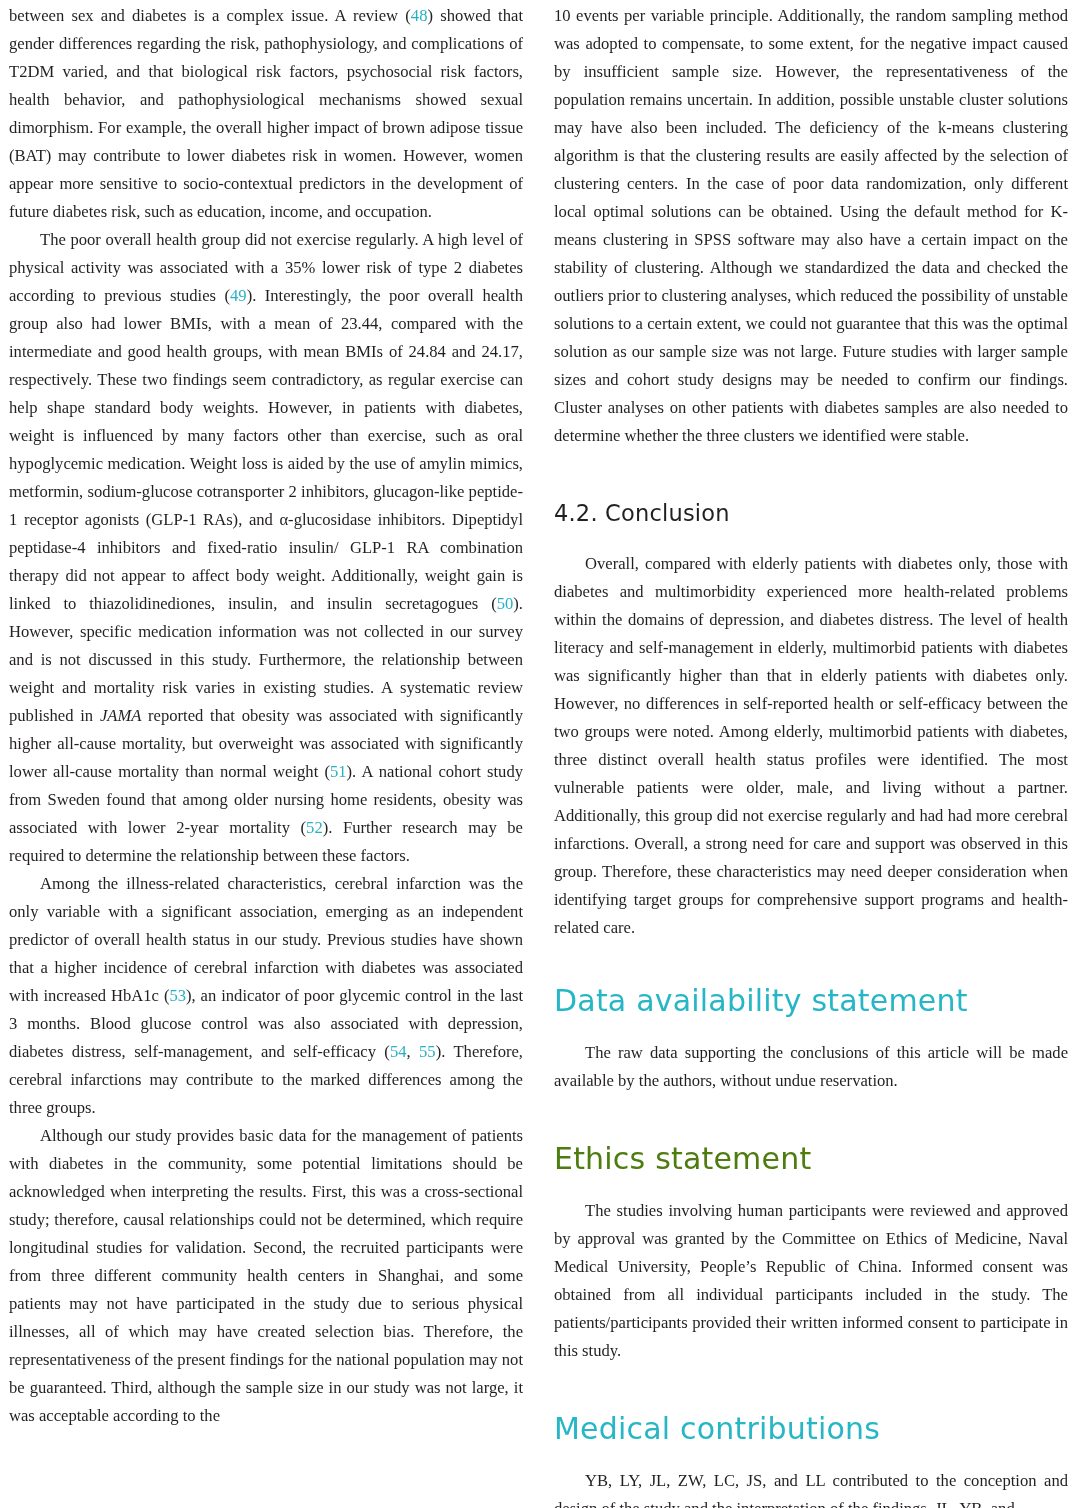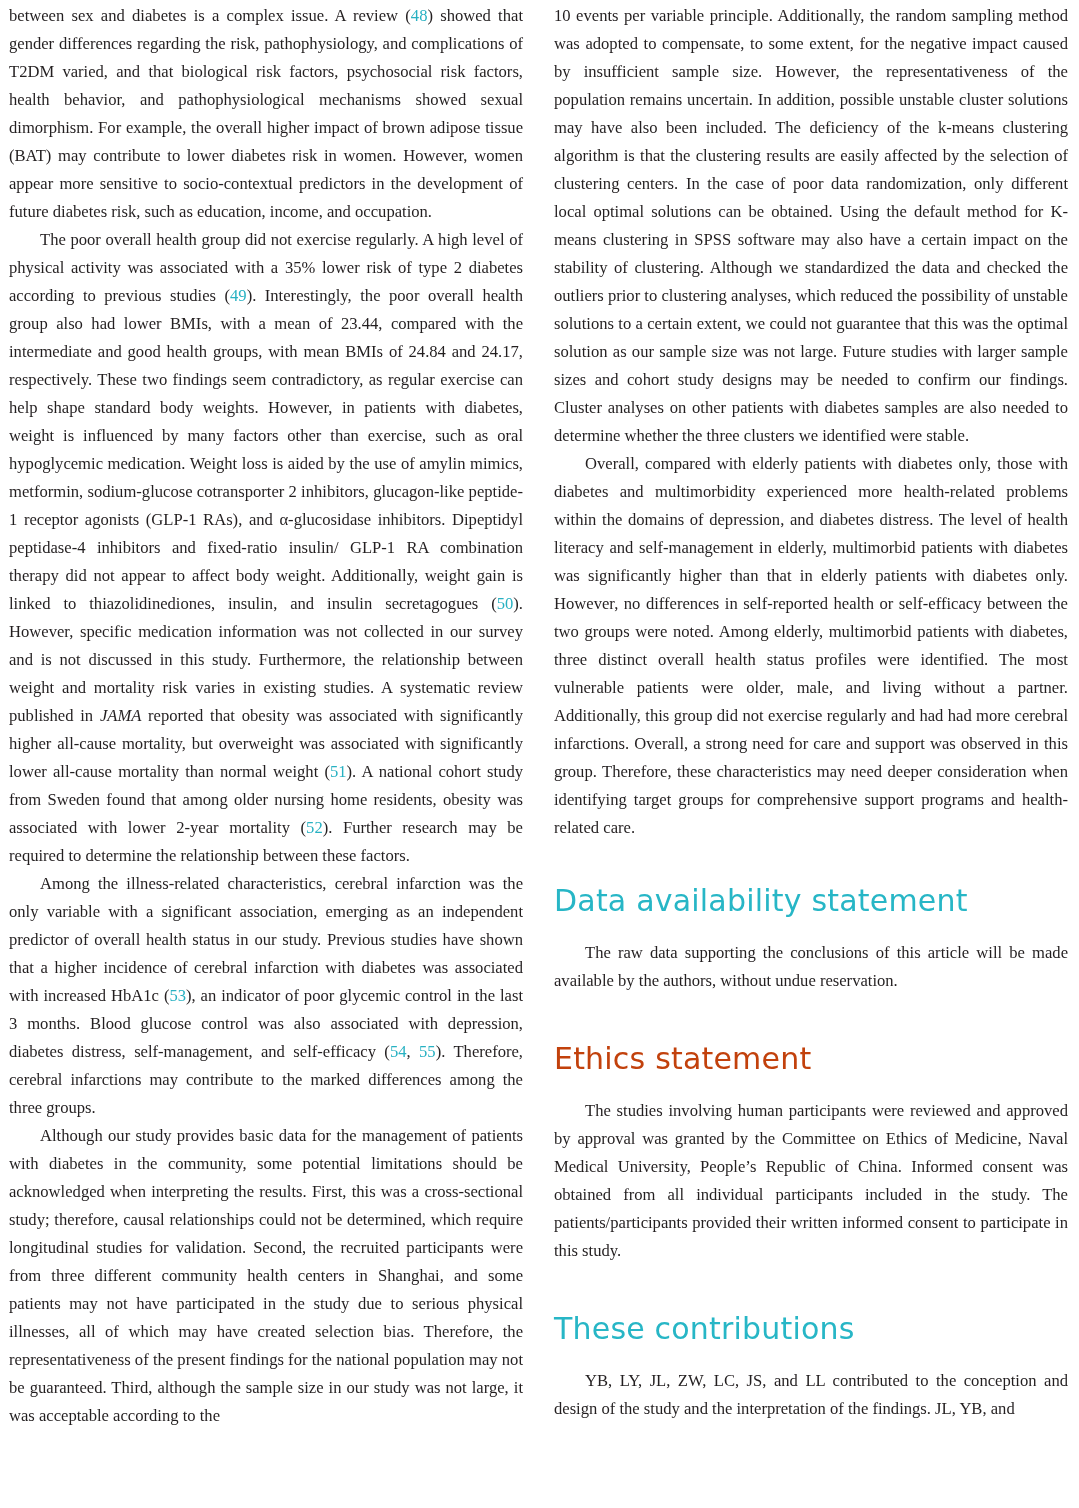--- a/index.html
+++ b/index.html
@@ -48,27 +48,28 @@
 
   <p class="p indent"><span>Among the illness-related characteristics, cerebral infarction was the only variable with a significant association, emerging as an independent predictor of overall health status in our study. Previous studies have shown that a higher incidence of cerebral infarction with diabetes was associated with increased HbA1c (</span><a class="ref" style="color: rgb(39, 177, 194);">53</a><span>), an indicator of poor glycemic control in the last 3 months. Blood glucose control was also associated with depression, diabetes distress, self-management, and self-efficacy (</span><a class="ref" style="color: rgb(39, 177, 194);">54</a><span>, </span><a class="ref" style="color: rgb(39, 177, 194);">55</a><span>). Therefore, cerebral infarctions may contribute to the marked differences among the three groups.</span></p>
 
 
   <p class="p indent">Although our study provides basic data for the management of patients with diabetes in the community, some potential limitations should be acknowledged when interpreting the results. First, this was a cross-sectional study; therefore, causal relationships could not be determined, which require longitudinal studies for validation. Second, the recruited participants were from three different community health centers in Shanghai, and some patients may not have participated in the study due to serious physical illnesses, all of which may have created selection bias. Therefore, the representativeness of the present findings for the national population may not be guaranteed. Third, although the sample size in our study was not large, it was acceptable according to the</p>
 </div>
 
 <div class="col col-right">
   <p class="p">10 events per variable principle. Additionally, the random sampling method was adopted to compensate, to some extent, for the negative impact caused by insufficient sample size. However, the representativeness of the population remains uncertain. In addition, possible unstable cluster solutions may have also been included. The deficiency of the k-means clustering algorithm is that the clustering results are easily affected by the selection of clustering centers. In the case of poor data randomization, only different local optimal solutions can be obtained. Using the default method for K-means clustering in SPSS software may also have a certain impact on the stability of clustering. Although we standardized the data and checked the outliers prior to clustering analyses, which reduced the possibility of unstable solutions to a certain extent, we could not guarantee that this was the optimal solution as our sample size was not large. Future studies with larger sample sizes and cohort study designs may be needed to confirm our findings. Cluster analyses on other patients with diabetes samples are also needed to determine whether the three clusters we identified were stable.</p>
 
+  <h3 class="subhead" style="margin-top:49px; margin-bottom:23px;">4.2. Conclusion</h3>
 
   <p class="p indent">Overall, compared with elderly patients with diabetes only, those with diabetes and multimorbidity experienced more health-related problems within the domains of depression, and diabetes distress. The level of health literacy and self-management in elderly, multimorbid patients with diabetes was significantly higher than that in elderly patients with diabetes only. However, no differences in self-reported health or self-efficacy between the two groups were noted. Among elderly, multimorbid patients with diabetes, three distinct overall health status profiles were identified. The most vulnerable patients were older, male, and living without a partner. Additionally, this group did not exercise regularly and had had more cerebral infarctions. Overall, a strong need for care and support was observed in this group. Therefore, these characteristics may need deeper consideration when identifying target groups for comprehensive support programs and health-related care.</p>
 
   <h2 class="sechead" style="margin-top: 43px; margin-bottom: 22px; color: rgb(39, 182, 198);">Data availability statement</h2>
 
   <p class="p indent">The raw data supporting the conclusions of this article will be made available by the authors, without undue reservation.</p>
 
-  <h2 class="sechead" style="margin-top: 48px; margin-bottom: 22px; color: #c2410c;">Ethics statement</h2>
+  <h2 class="sechead" style="margin-top: 48px; margin-bottom: 22px; color: #4d7c0f;">Ethics statement</h2>
 
   <p class="p indent">The studies involving human participants were reviewed and approved by approval was granted by the Committee on Ethics of Medicine, Naval Medical University, People’s Republic of China. Informed consent was obtained from all individual participants included in the study. The patients/participants provided their written informed consent to participate in this study.</p>
 
-  <h2 class="sechead" style="margin-top: 48px; margin-bottom: 22px; color: rgb(39, 182, 198);">These contributions</h2>
+  <h2 class="sechead" style="margin-top: 48px; margin-bottom: 22px; color: rgb(39, 182, 198);">Medical contributions</h2>
 
   <p class="p indent">YB, LY, JL, ZW, LC, JS, and LL contributed to the conception and design of the study and the interpretation of the findings. JL, YB, and</p>
 </div>
 
 </body></html>

